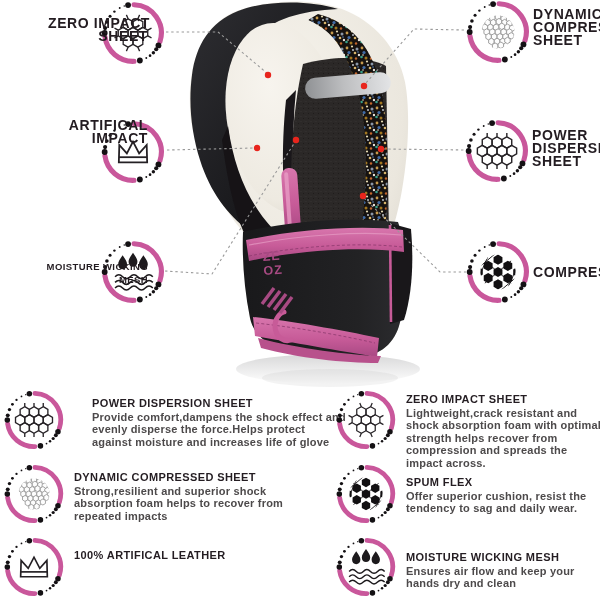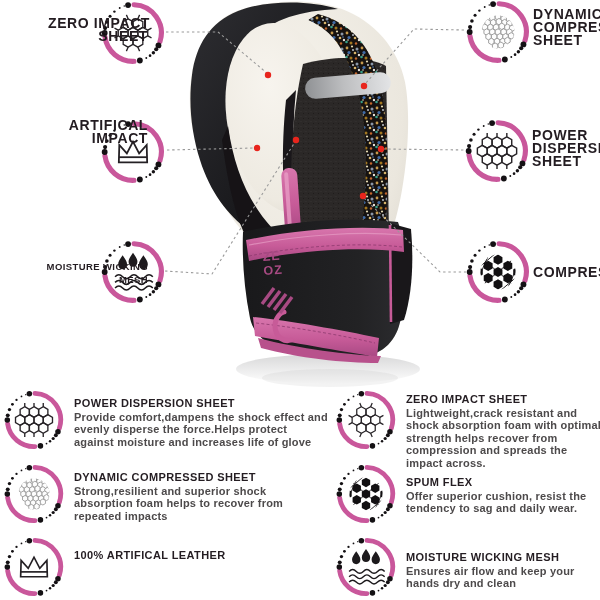--- a/index.html
+++ b/index.html
@@ -365,21 +365,21 @@
       <div>MESH</div>
   </div>
   <div class="co-label" style="left:533px;top:266px;width:66px">
     <div>COMPRESSED</div>
   </div>
 
   <svg class="abs ring64" style="left:2px;top:388px" viewBox="0 0 72 72">
     <use href="#ring"></use>
       <use href="#icon-honeycomb"></use>
     </svg>
-  <div class="feature-text" style="left:74px;top:397px;width:254px">
+  <div class="feature-text" style="left:92px;top:397px;width:254px">
     <div class="f-title">POWER DISPERSION SHEET</div>
     <div class="f-desc">Provide comfort,dampens the shock effect and evenly disperse the force.Helps protect against moisture and increases life of glove</div>
   </div>
 
   <svg class="abs ring64" style="left:2px;top:462px" viewBox="0 0 72 72">
     <use href="#ring"></use>
       <use href="#icon-foam"></use>
     </svg>
   <div class="feature-text" style="left:74px;top:471px;width:254px">
     <div class="f-title">DYNAMIC COMPRESSED  SHEET</div>

